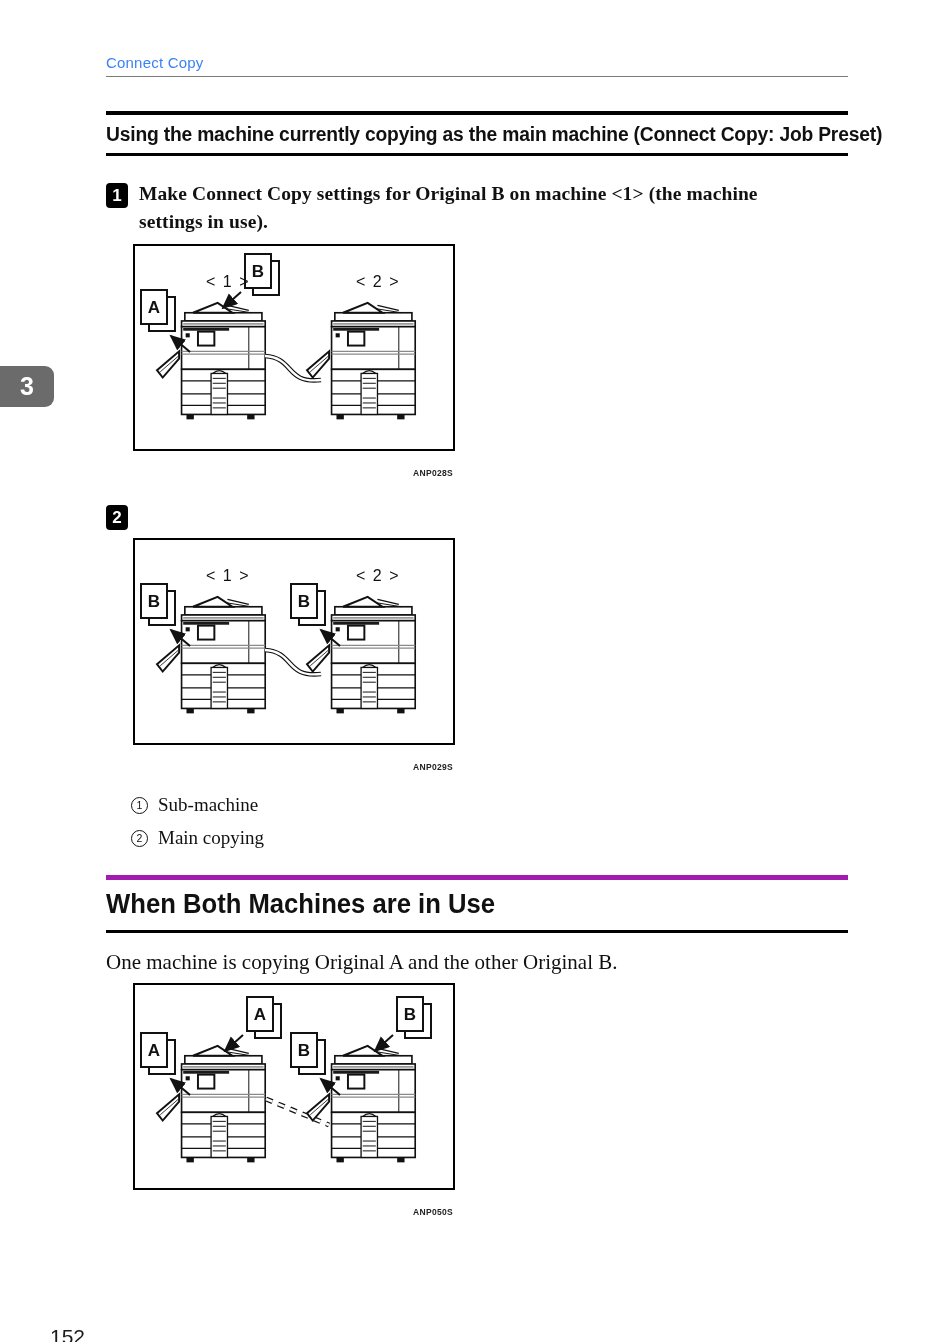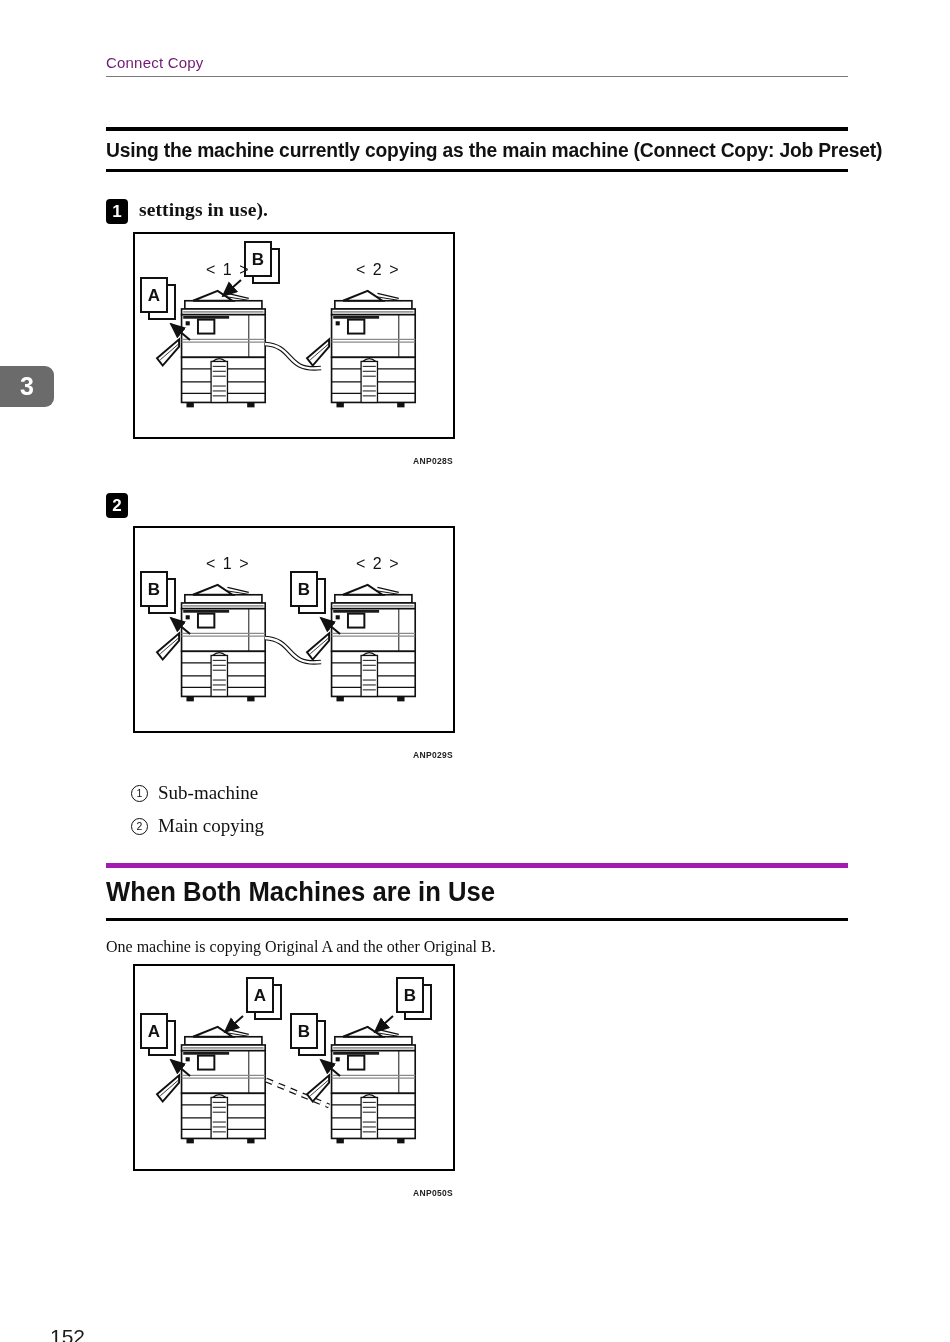--- a/index.html
+++ b/index.html
@@ -2,25 +2,25 @@
 <html><head>
 <meta charset="utf-8">
 <style>
   html,body{margin:0;padding:0;background:#e8e8e8;}
   .sheet{position:relative;width:950px;height:1342px;background:#ffffff;margin:0 auto;
          overflow:hidden;color:#111;font-family:"Liberation Serif",serif;}
   .content{position:absolute;left:106px;top:0;width:742px;}
 
   
   .running-head{padding-top:54px;font-family:"Liberation Sans",sans-serif;font-size:15px;
-                letter-spacing:.2px;color:#701a75;}
+                letter-spacing:.2px;color:#3b82f6;}
   .running-rule{border-bottom:1.5px solid #7a7a7a;margin-top:5px;}
 
   
-  .h2-bar{margin-top:50px;border-top:4px solid #000;border-bottom:3px solid #000;padding:8px 0 7px;}
+  .h2-bar{margin-top:34px;border-top:4px solid #000;border-bottom:3px solid #000;padding:8px 0 7px;}
   .h2-bar .txt{font-family:"Liberation Sans",sans-serif;font-weight:bold;font-size:20px;
                letter-spacing:-.2px;white-space:nowrap;transform:scaleX(.963);transform-origin:left center;}
 
   
   .step{display:flex;gap:11px;margin-top:24px;}
   .step-badge{flex:0 0 auto;width:22px;height:25px;margin-top:3px;background:#000;border-radius:4px;
               color:#fff;font-family:"Liberation Sans",sans-serif;font-weight:bold;font-size:17px;
               text-align:center;line-height:25px;}
   .step-text{font-weight:bold;font-size:19.5px;line-height:28px;letter-spacing:.1px;}
   .step-text div{white-space:nowrap;}
@@ -36,21 +36,21 @@
   .legend{margin:22px 0 0 25px;}
   .legend-item{display:flex;align-items:center;gap:10px;margin-top:11px;font-size:19px;}
   .legend-circle{flex:0 0 auto;width:15px;height:15px;border:1.3px solid #111;border-radius:50%;
                  font-family:"Liberation Sans",sans-serif;font-size:10.5px;line-height:15px;text-align:center;}
 
   
   .h1-bar{margin-top:26px;border-top:5px solid #a21caf;border-bottom:3px solid #000;padding:9px 0 10px;}
   .h1-bar .txt{font-family:"Liberation Sans",sans-serif;font-weight:bold;font-size:27px;
                white-space:nowrap;transform:scaleX(.95);transform-origin:left center;}
 
-  .body-line{margin-top:17px;font-size:16px;}
+  .body-line{margin-top:17px;font-size:21px;}
 
   
   .page-num{position:absolute;left:50px;top:1325px;font-family:"Liberation Sans",sans-serif;
             font-size:21px;color:#1a1a1a;}
   .side-tab{position:absolute;left:0;top:366px;width:54px;height:41px;background:#6b6b6b;
             border-radius:0 9px 9px 0;color:#fff;font-family:"Liberation Sans",sans-serif;
             font-weight:bold;font-size:25px;display:flex;align-items:center;justify-content:center;}
 
   
   .m-label{font-family:"Liberation Sans",sans-serif;font-size:16px;letter-spacing:1.5px;
@@ -121,20 +121,21 @@
     <div class="running-head">Connect Copy</div>
     <div class="running-rule"></div>
 
     <div class="h2-bar">
       <div class="txt">Using the machine currently copying as the main machine (Connect Copy: Job Preset)</div>
     </div>
 
     <div class="step">
       <div class="step-badge">1</div>
       <div class="step-text">
+        <div>Make Connect Copy settings for Original B on machine &lt;1&gt; (the machine</div>
         <div>settings in use).</div>
       </div>
     </div>
 
     <div class="figure-block">
       <div class="figure">
         <svg class="fig-svg" viewBox="0 0 314 203">
           <use href="#copier" transform="translate(40,52) scale(0.82)"></use>
           <path class="cbl-o" d="M130,110 C160,112 150,138 186,134"></path>
           <path class="cbl-i" d="M130,110 C160,112 150,138 186,134"></path>

